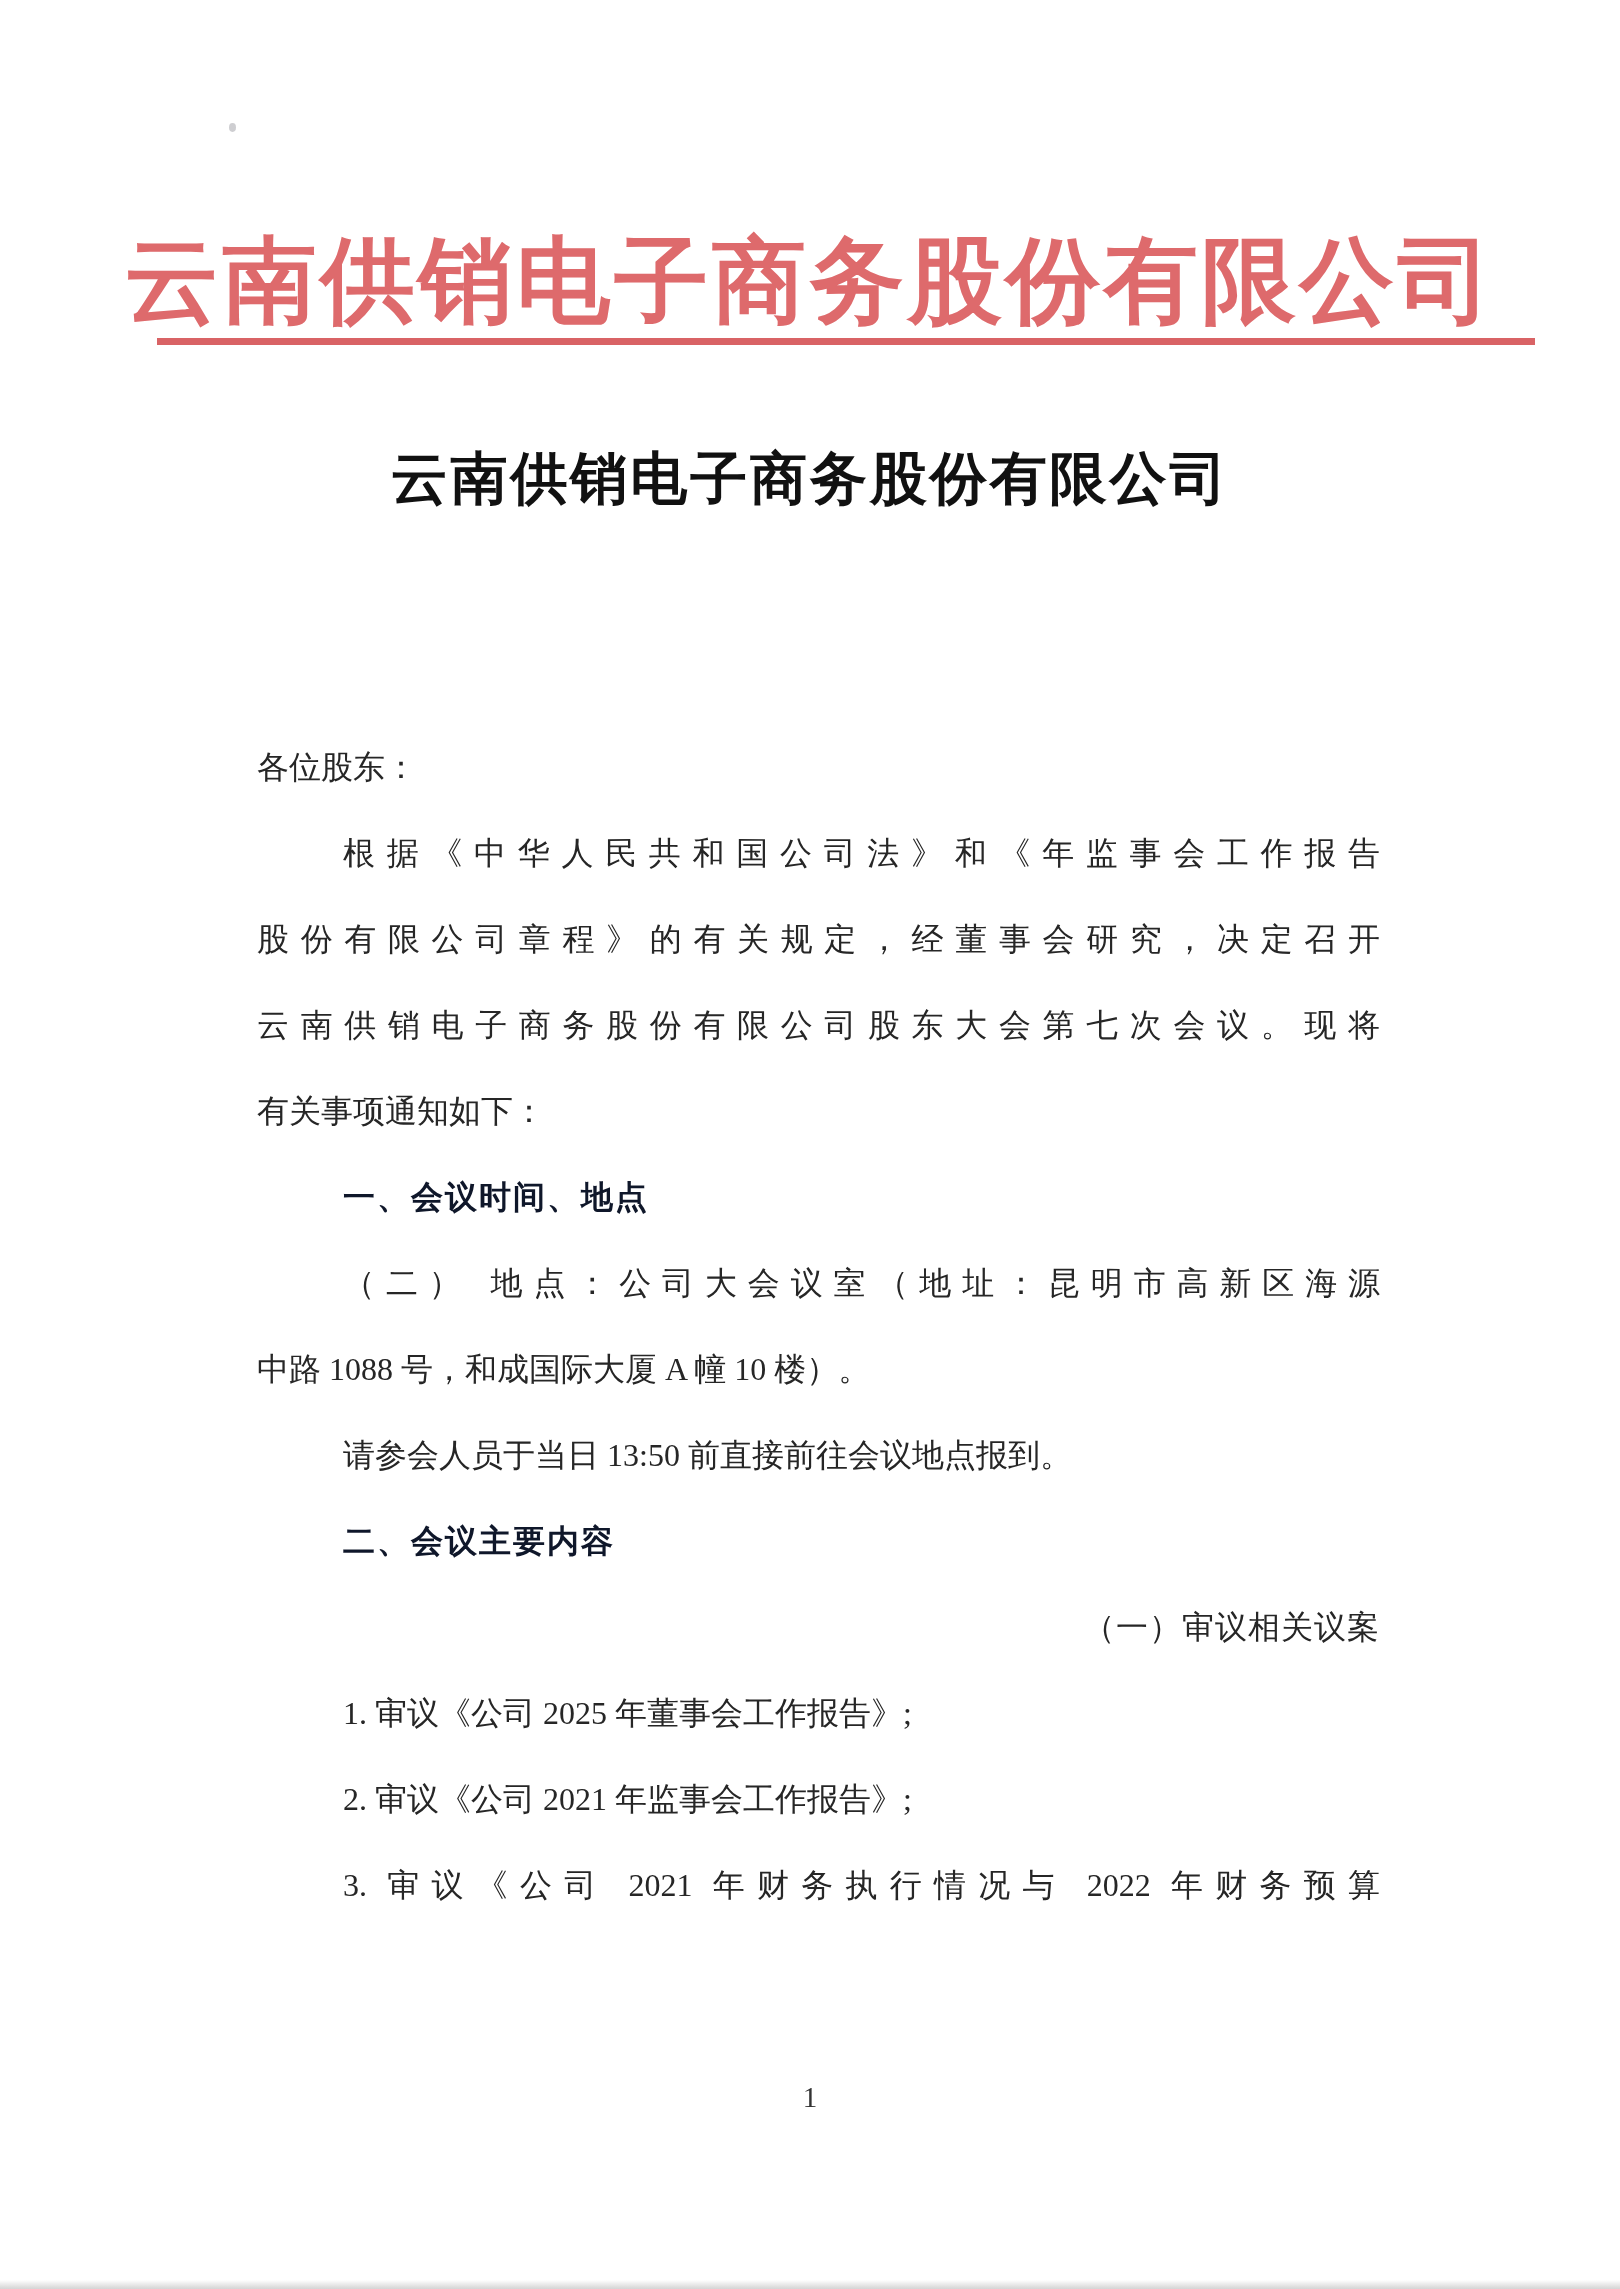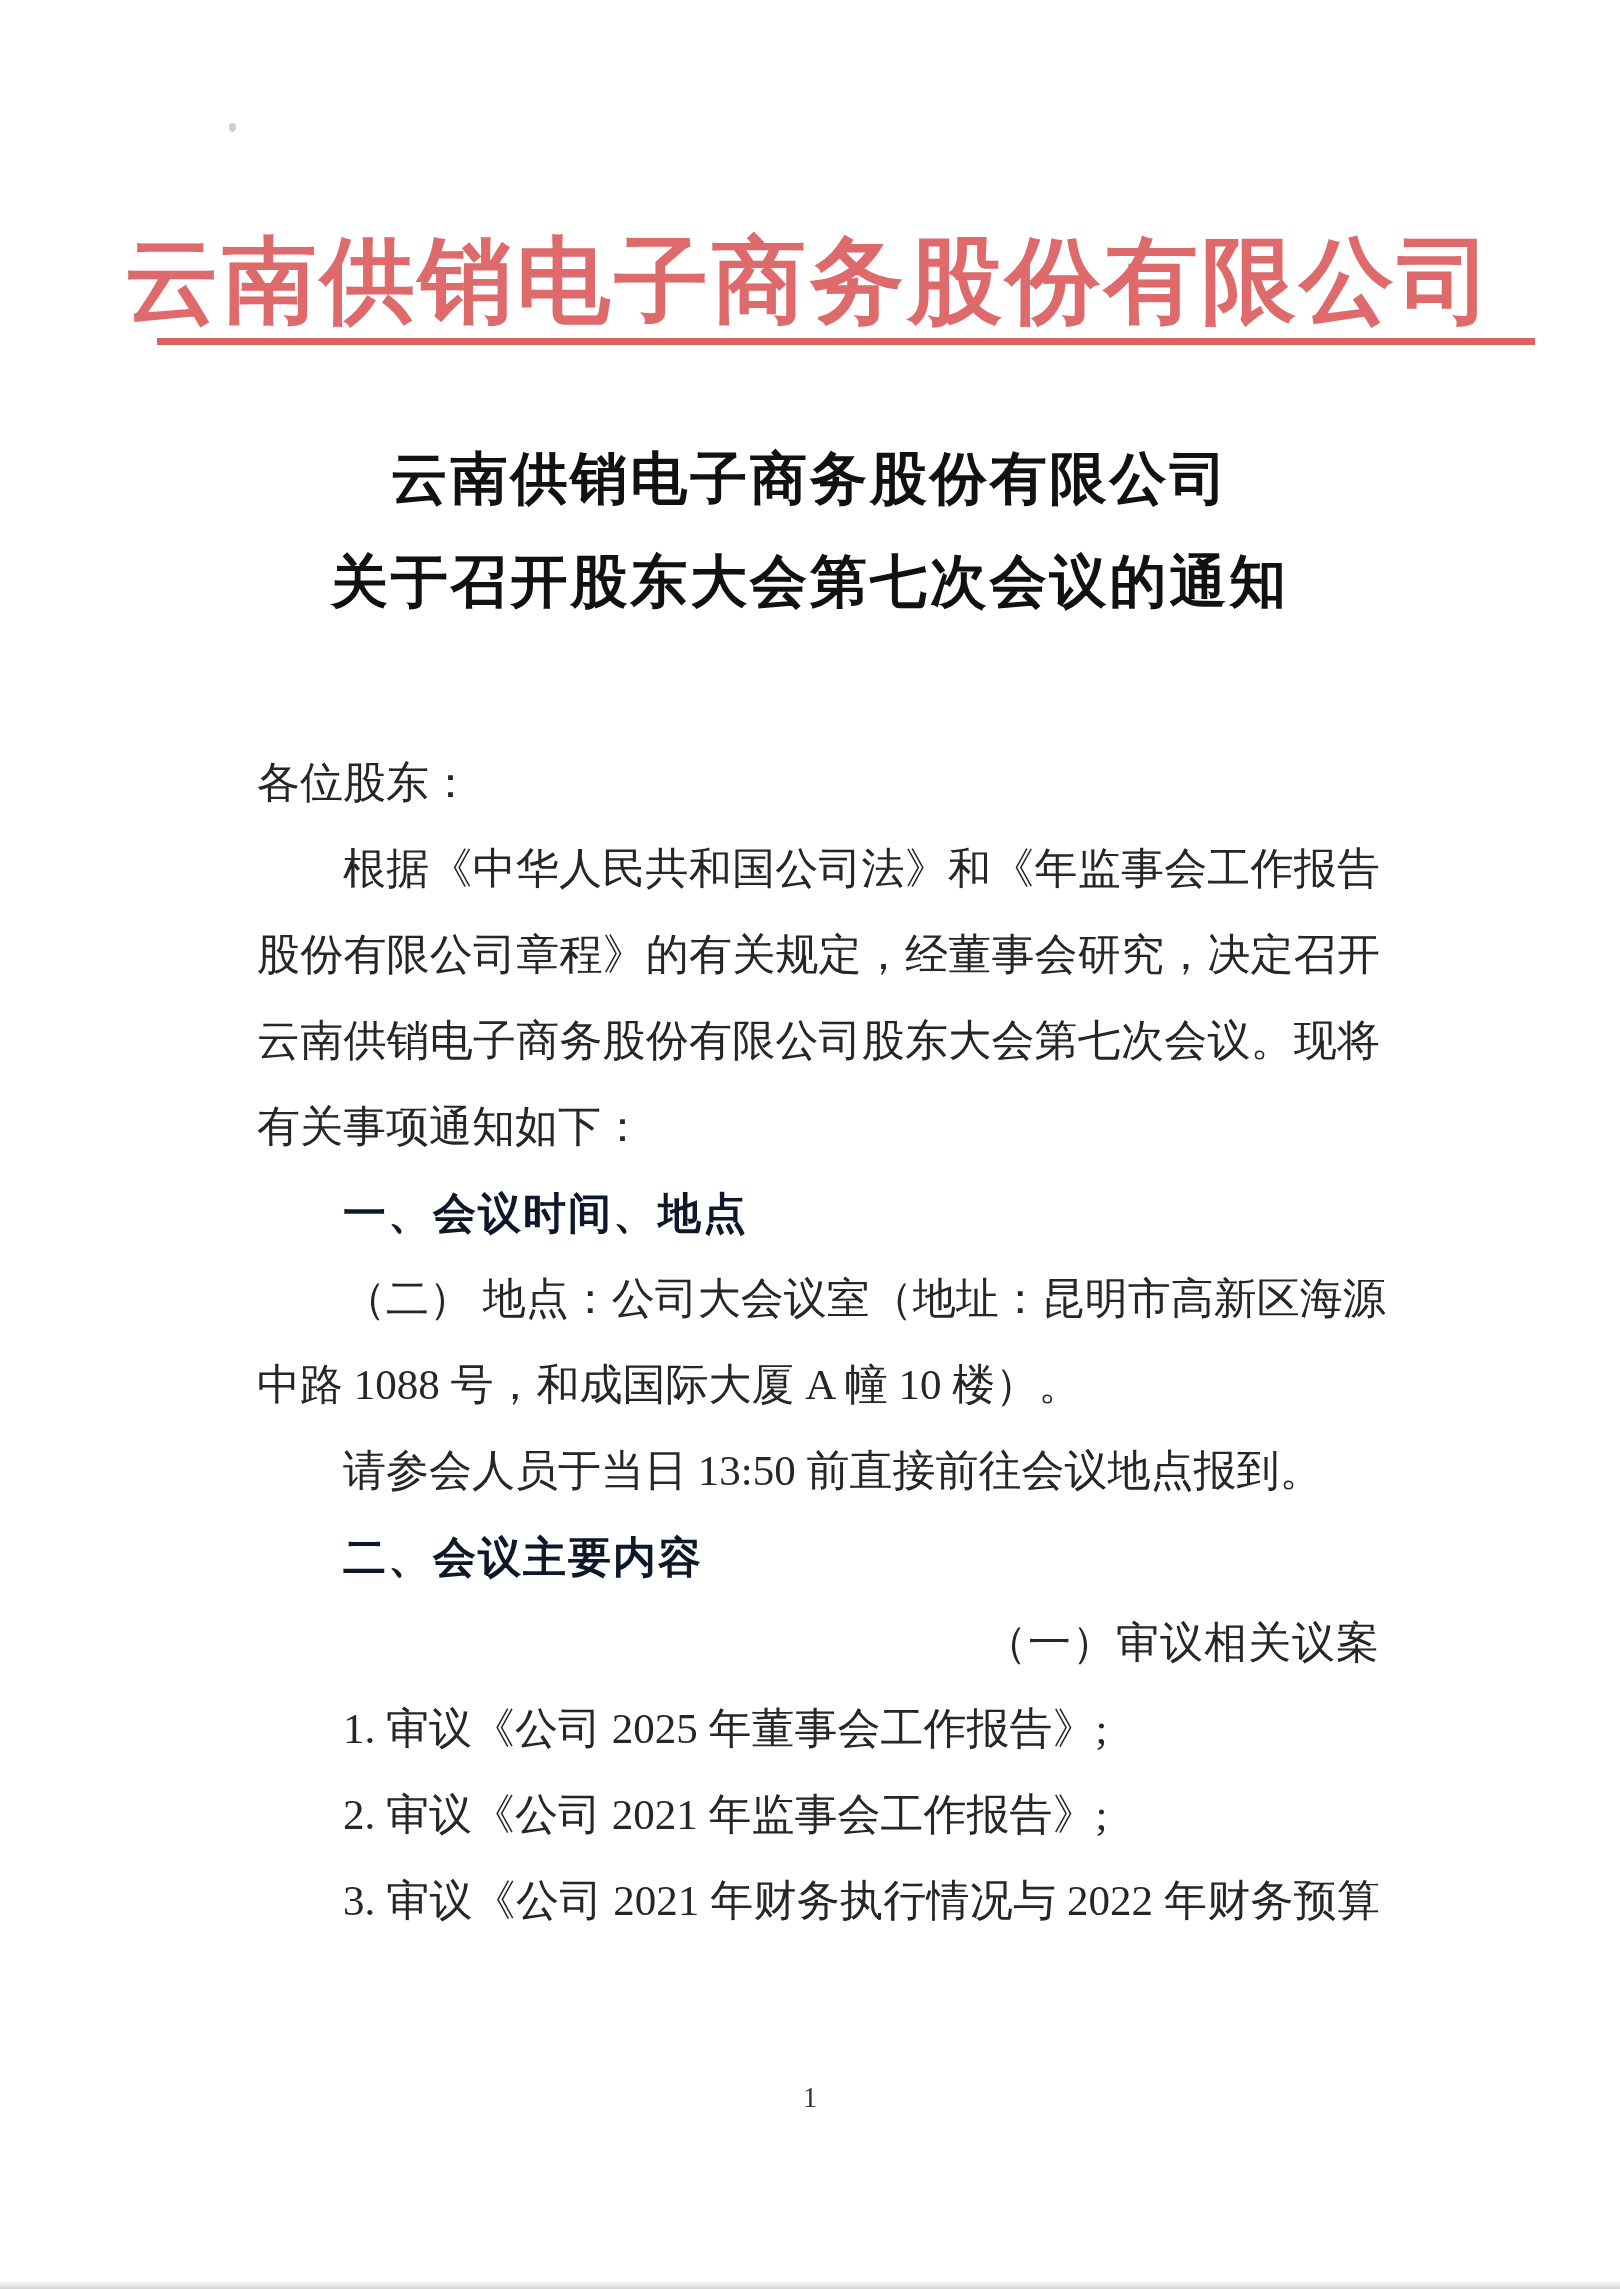--- a/index.html
+++ b/index.html
@@ -34,22 +34,22 @@
   }
   
   .doc-title{
     position:absolute;top:427px;left:0;right:0;
     text-align:center;
     font-size:57px;line-height:103px;font-weight:bold;
     letter-spacing:2.9px;color:#111111;white-space:nowrap;
   }
   
   .doc-body{
-    position:absolute;top:740px;left:257px;width:1123px;
-    font-size:43px;line-height:86px;
+    position:absolute;top:724px;left:257px;width:1123px;
+    font-size:32px;line-height:86px;
   }
   .line{white-space:nowrap;}
   .indent{text-indent:86px;}
   .fill{text-align:justify;text-align-last:justify;}
   .hei{
     font-family:"Liberation Sans","DejaVu Sans",sans-serif;
     font-weight:bold;letter-spacing:2px;color:#0f172a;
   }
   .kaiti{letter-spacing:1px;text-align:right;}
   
@@ -65,21 +65,20 @@
 
   <div class="speck"></div>
 
   <header>
     <div class="letterhead-name">云南供销电子商务股份有限公司</div>
     <div class="letterhead-rule"></div>
   </header>
 
   <div class="doc-title">
     <div>云南供销电子商务股份有限公司</div>
-    <div>关于召开股东大会第七次会议的通知</div>
   </div>
 
   <div class="doc-body">
     <div class="line">各位股东：</div>
     <div class="line indent fill">根据《中华人民共和国公司法》和《年监事会工作报告</div>
     <div class="line fill">股份有限公司章程》的有关规定，经董事会研究，决定召开</div>
     <div class="line fill">云南供销电子商务股份有限公司股东大会第七次会议。现将</div>
     <div class="line">有关事项通知如下：</div>
     <div class="line indent hei">一、会议时间、地点</div>
     <div class="line indent fill">（二） 地点：公司大会议室（地址：昆明市高新区海源</div>

